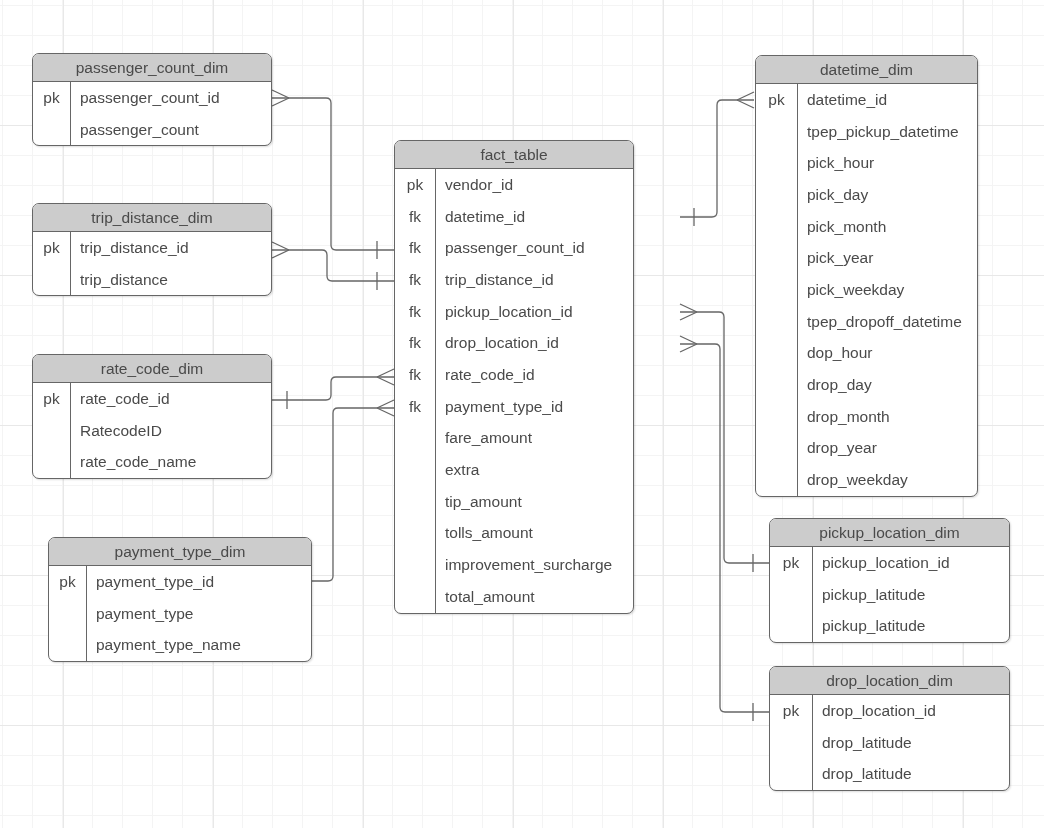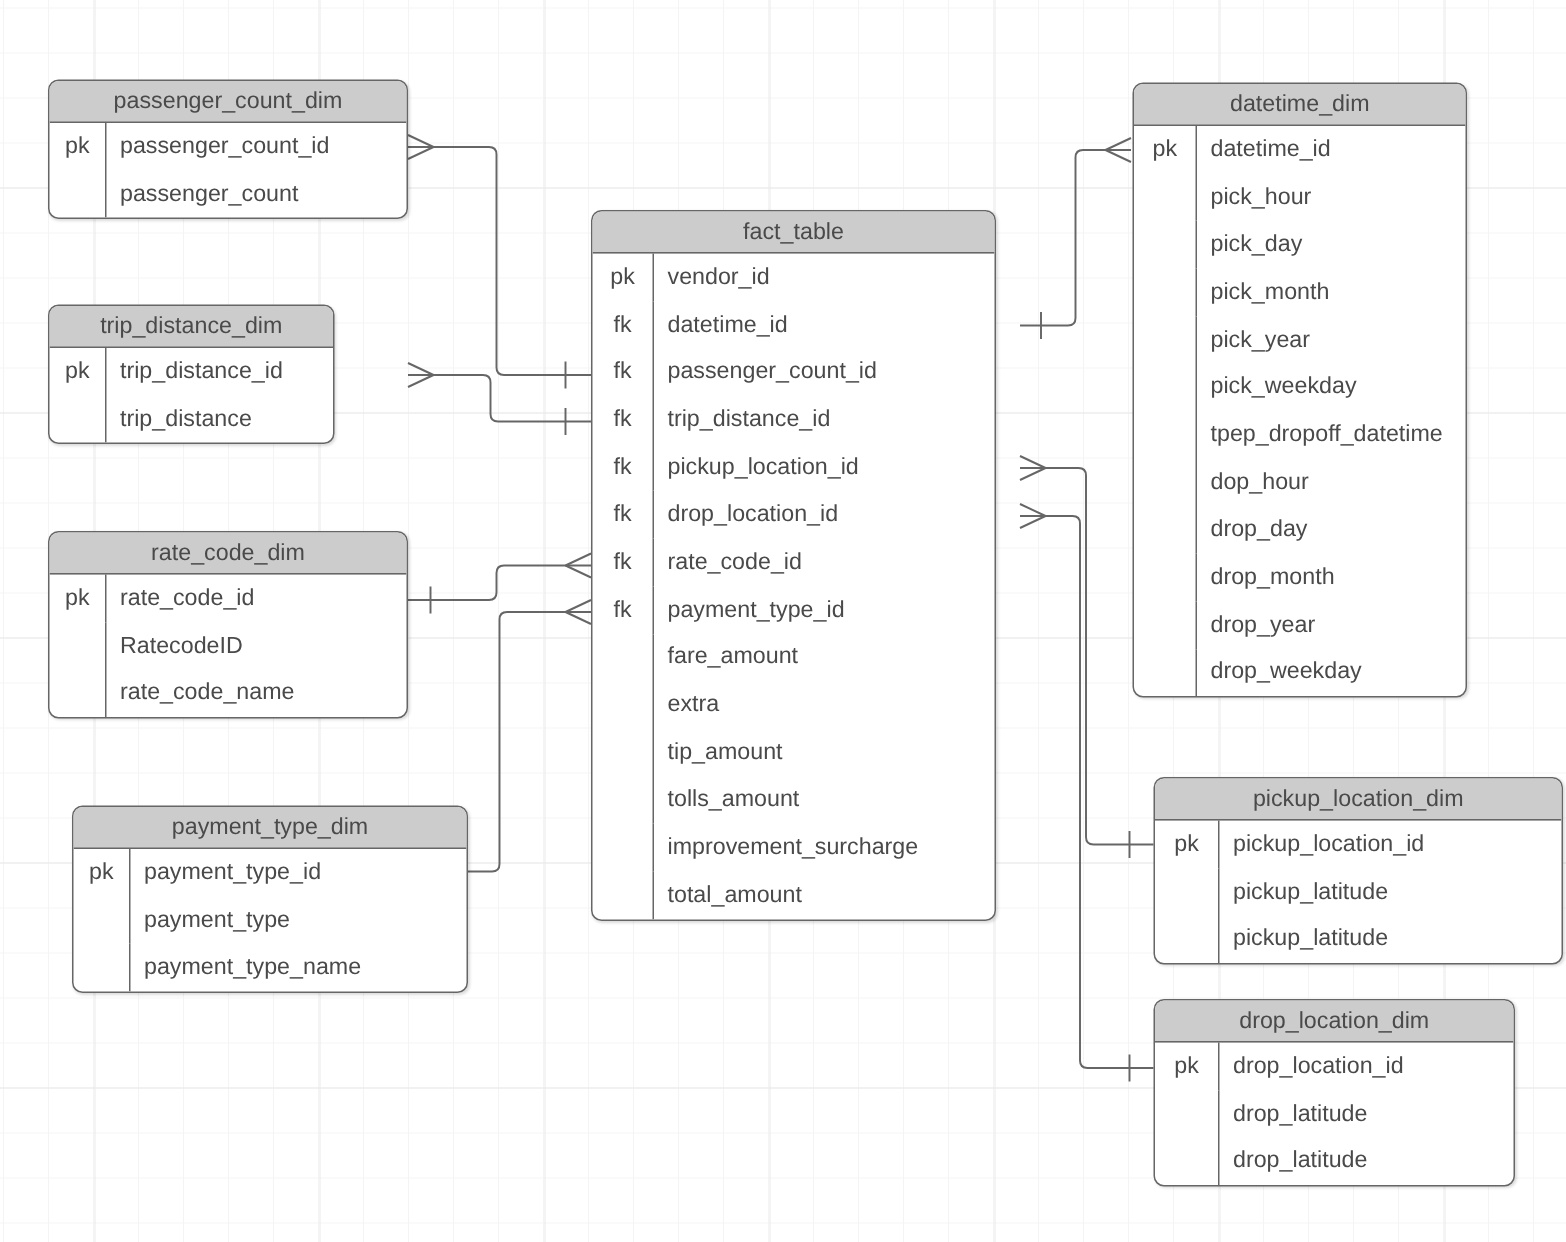--- a/index.html
+++ b/index.html
@@ -50,26 +50,26 @@
   .field{
     flex:1 1 auto;
     display:flex; align-items:center;
     padding-left:9px;
     white-space:nowrap;
     overflow:hidden;
   }
 
   
   .e-passenger { left:32px;  top:53px;  width:240px; --keyw:38px; }
-  .e-trip      { left:32px;  top:203px; width:191px; --keyw:38px; }
+  .e-trip      { left:32px;  top:203px; width:240px; --keyw:38px; }
   .e-rate      { left:32px;  top:354px; width:240px; --keyw:38px; }
   .e-payment   { left:48px;  top:537px; width:264px;text-align:center; --keyw:38px; }
-  .e-fact      { left:394px; top:140px; width:270px; --keyw:41px; }
+  .e-fact      { left:394px; top:140px; width:240px; --keyw:41px; }
   .e-datetime  { left:755px; top:55px;  width:223px; --keyw:42px; }
-  .e-pickup    { left:769px; top:518px; width:273px; --keyw:43px; }
+  .e-pickup    { left:769px; top:518px; width:241px; --keyw:43px; }
   .e-drop      { left:769px; top:666px; width:241px; --keyw:43px; }
 </style>
 </head>
 <body>
 
 <div class="canvas">
 
   <svg class="wires" width="1044" height="828" viewBox="0 0 1044 828">
 
     <g>
@@ -243,20 +243,24 @@
 
   <div class="entity e-datetime">
     <div class="entity-header">datetime_dim</div>
     <div class="entity-body">
         <div class="row">
           <span class="key">pk</span>
           <span class="field">datetime_id</span>
         </div>
         <div class="row">
           <span class="key"></span>
+          <span class="field">tpep_pickup_datetime</span>
+        </div>
+        <div class="row">
+          <span class="key"></span>
           <span class="field">pick_hour</span>
         </div>
         <div class="row">
           <span class="key"></span>
           <span class="field">pick_day</span>
         </div>
         <div class="row">
           <span class="key"></span>
           <span class="field">pick_month</span>
         </div>

